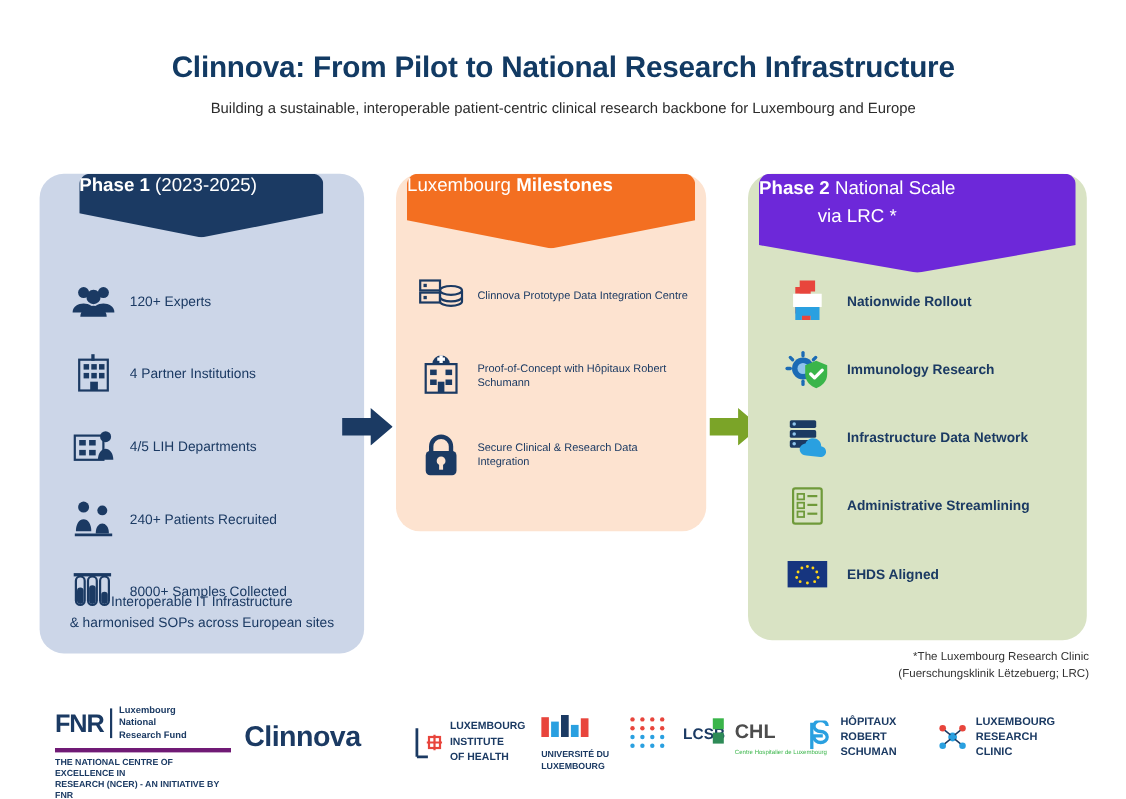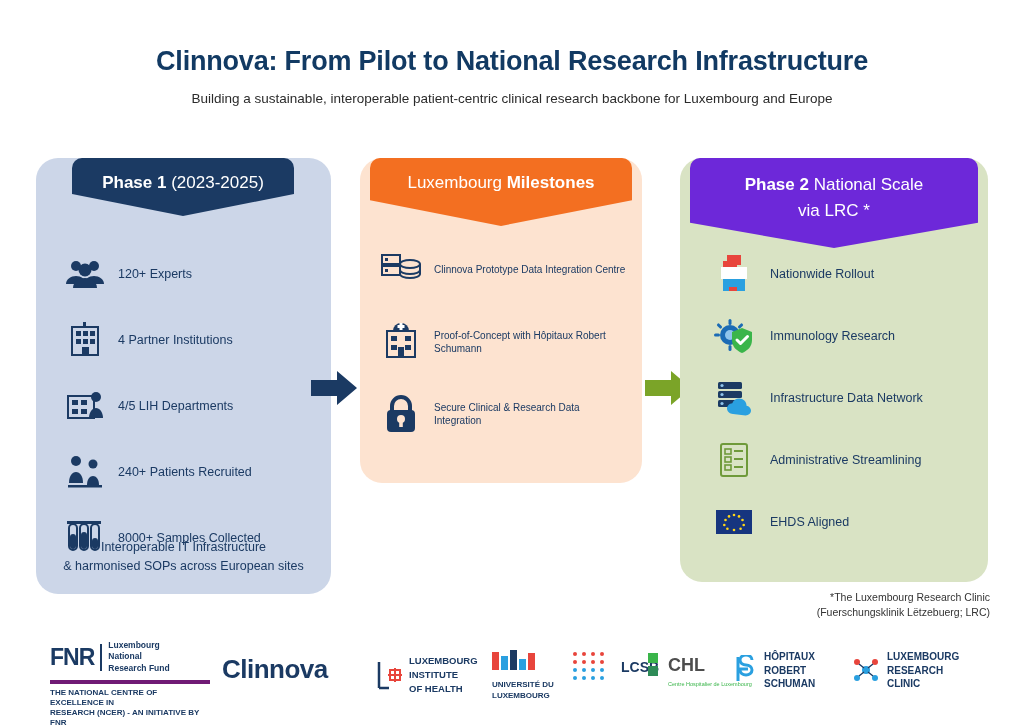--- a/index.html
+++ b/index.html
@@ -66,22 +66,20 @@
 
   
   .banner {
     position: absolute;
     text-align: center;
     color: #ffffff;
     font-size: 17px;
     line-height: 1.35;
     display: flex;
     align-items: flex-start;
-    justify-content: center;
-    padding-top: 14px;
     box-sizing: border-box;
   }
   .banner b { font-weight: bold; }
   .banner .light { font-weight: normal; }
 
   .banner-1 {
     left: 72px;
     top: 158px;
     width: 222px;
     height: 58px;
@@ -134,21 +132,21 @@
   .row .lbl {
     font-size: 12.5px;
     color: #1b3a63;
     line-height: 1.35;
     padding-left: 10px;
   }
   .items-2 .row { margin-bottom: 28px; }
   .items-2 .lbl { font-size: 10px; }
   .items-3 .row { margin-bottom: 18px; }
   .items-3 .ico { width: 44px; min-width: 44px; }
-  .items-3 .lbl { padding-left: 14px; }
+  .items-3 .lbl { padding-left: 14px; font-weight: bold; }
 
   .footnote-col1 {
     position: absolute;
     left: 46px;
     top: 538px;
     width: 275px;
     text-align: center;
     font-size: 12.5px;
     line-height: 1.5;
     color: #1b3a63;

